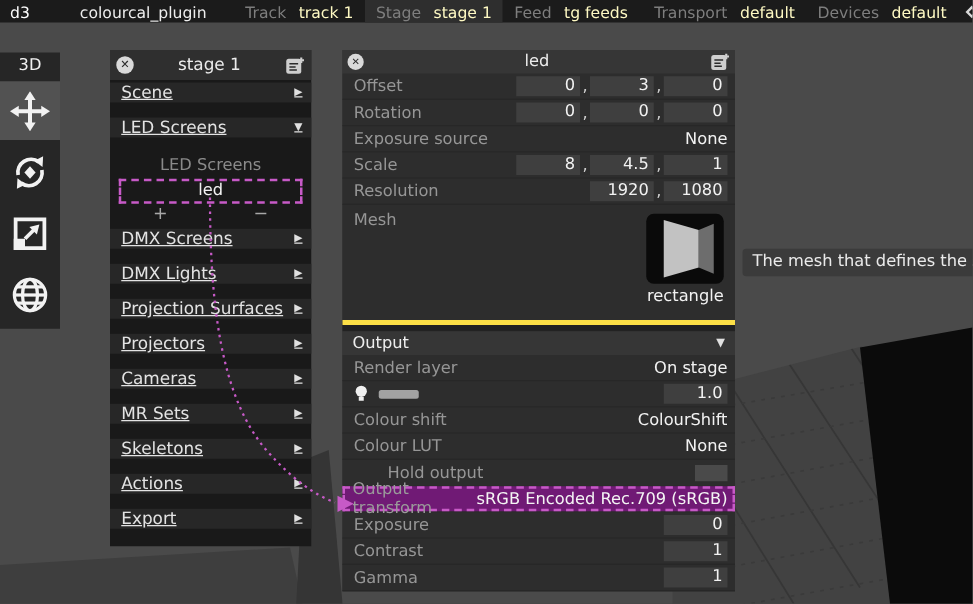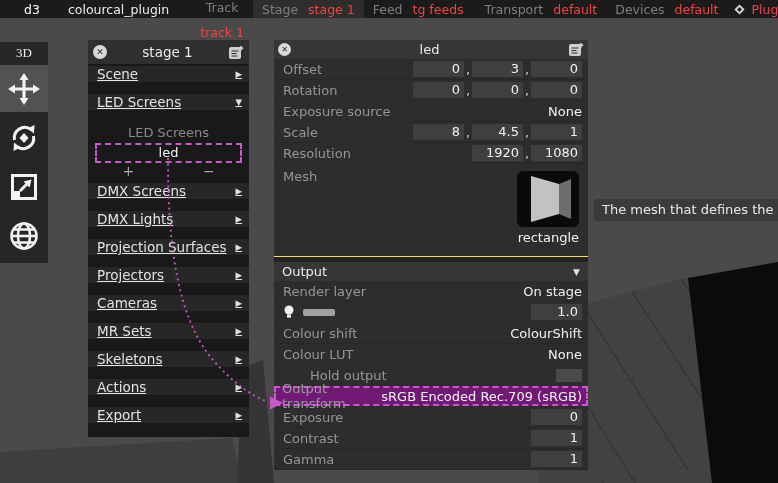--- a/index.html
+++ b/index.html
@@ -13,35 +13,34 @@
 
   
   .viewport{position:absolute;left:0;top:0;z-index:1;}
 
   
   .topbar{
     position:absolute;left:0;top:0;width:778px;height:18px;z-index:40;
     background:#1b1b1b;display:flex;align-items:center;
     font-size:12.5px;color:#e6e6e6;white-space:nowrap;
   }
-  .tb-app{margin-left:24px;color:#fdfdfd;}
-  .tb-plugin{margin-left:28px;color:#ededed;}
+  .tb-app{margin-left:8px;color:#fdfdfd;}
+  .tb-plugin{margin-left:40px;color:#ededed;}
   .tb-group{display:flex;align-items:center;gap:10px;height:18px;padding:0 9px;}
   .tb-group.highlight{background:#2e2e2e;}
   .tb-label{color:#7e7e7e;}
-  .tb-value{color:#ef4444;}
+  .tb-value{color:#fef9c3;}
   .tb-right{margin-left:auto;display:flex;align-items:center;}
   .tb-plugins{display:flex;align-items:center;gap:7px;padding:0 10px 0 6px;}
 
   
   .toolbar{
     position:absolute;left:0;top:42px;width:48px;z-index:30;
     background:#262626;display:flex;flex-direction:column;align-items:center;
     padding-bottom:4px;
-    font-family:Liberation Serif, serif;
   }
   .toolbar-title{height:21px;line-height:21px;color:#f0f0f0;font-size:13px;}
   .tool{width:48px;height:47px;display:flex;align-items:center;justify-content:center;margin-top:2px;}
   .tool.selected{background:#525252;}
 
   
   .sidebar{
     position:absolute;left:88px;top:40px;width:161px;z-index:20;
     background:#191919;padding-bottom:2px;font-size:13.5px;
   }
@@ -83,21 +82,21 @@
     padding:0 6px 0 9px;border-bottom:1px solid #272727;
     background:#2d2d2d;color:#969696;
   }
   .prow .val{margin-left:auto;color:#f2f2f2;}
   .fields{margin-left:auto;display:flex;align-items:center;}
   .field{
     width:43px;height:16px;background:#3f3f3f;color:#f2f2f2;
     text-align:right;padding:0 4px;line-height:16px;
   }
   .comma{color:#cfcfcf;width:8px;text-align:center;}
-  .mesh-row{height:92px;position:relative;background:#2d2d2d;border-bottom:1px solid #fde047;}
+  .mesh-row{height:92px;position:relative;background:#2d2d2d;border-bottom:4px solid #fde047;}
   .mesh-label{position:absolute;left:9px;top:5px;color:#969696;}
   .mesh-thumb{
     position:absolute;right:9px;top:7px;width:62px;height:56px;
     background:#0a0a0a;border-radius:6px;overflow:hidden;
   }
   .mesh-name{position:absolute;right:9px;top:66px;color:#f2f2f2;}
   .spacer{height:5px;background:#222222;}
   .section-header{
     height:19px;background:#363636;display:flex;align-items:center;
     padding:0 8px;color:#ededed;
@@ -153,21 +152,21 @@
       <path d="M538,462 L716,429"></path>
       <path d="M538,494 L716,462"></path>
     </g>
   </g>
   <polygon points="688,278 778,262 778,483 712,483" fill="#0b0b0b"></polygon>
 </svg>
 
 <div class="topbar">
   <span class="tb-app">d3</span>
   <span class="tb-plugin">colourcal_plugin</span>
-  <div class="tb-group" style="margin-left:22px;flex-direction:column;">
+  <div class="tb-group" style="margin-left:22px;">
     <span class="tb-label">Track</span>
     <span class="tb-value">track 1</span>
   </div>
   <div class="tb-group highlight">
     <span class="tb-label">Stage</span>
     <span class="tb-value">stage 1</span>
   </div>
   <div class="tb-group">
     <span class="tb-label">Feed</span>
     <span class="tb-value">tg feeds</span>

